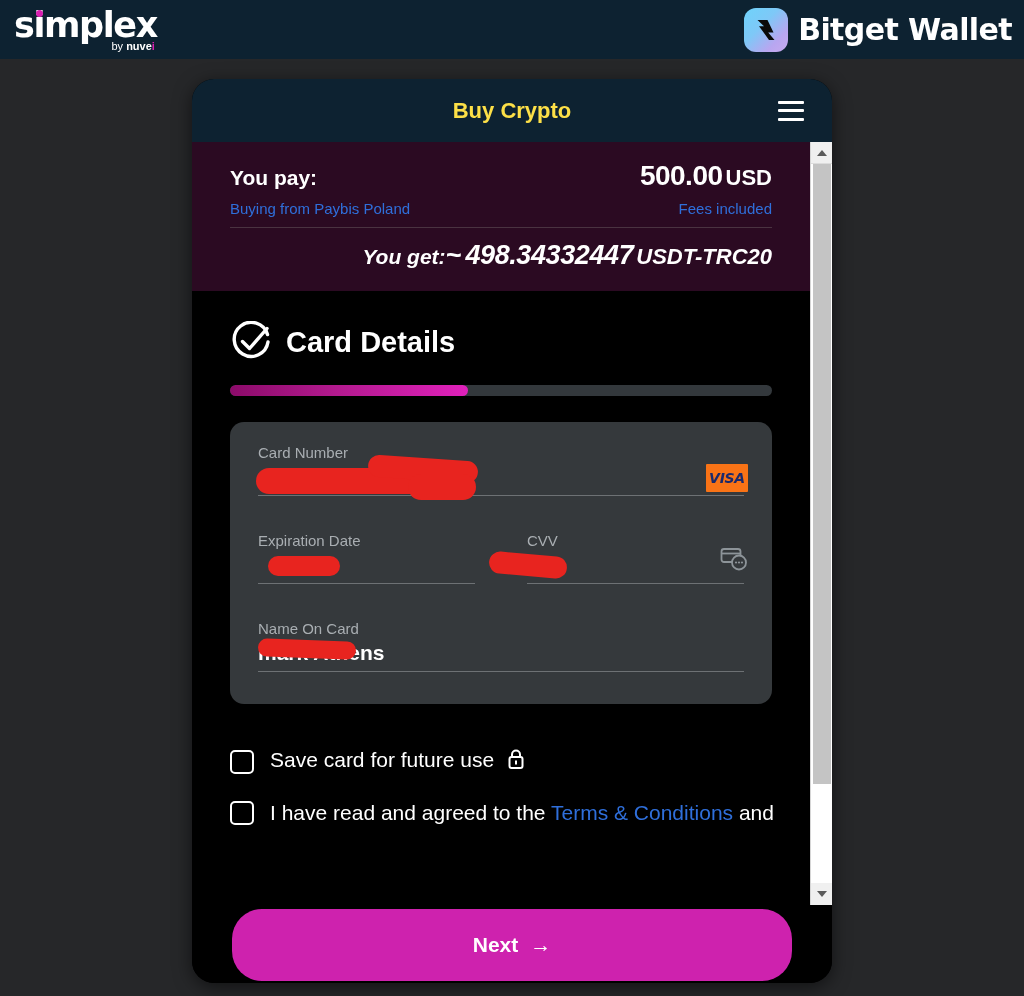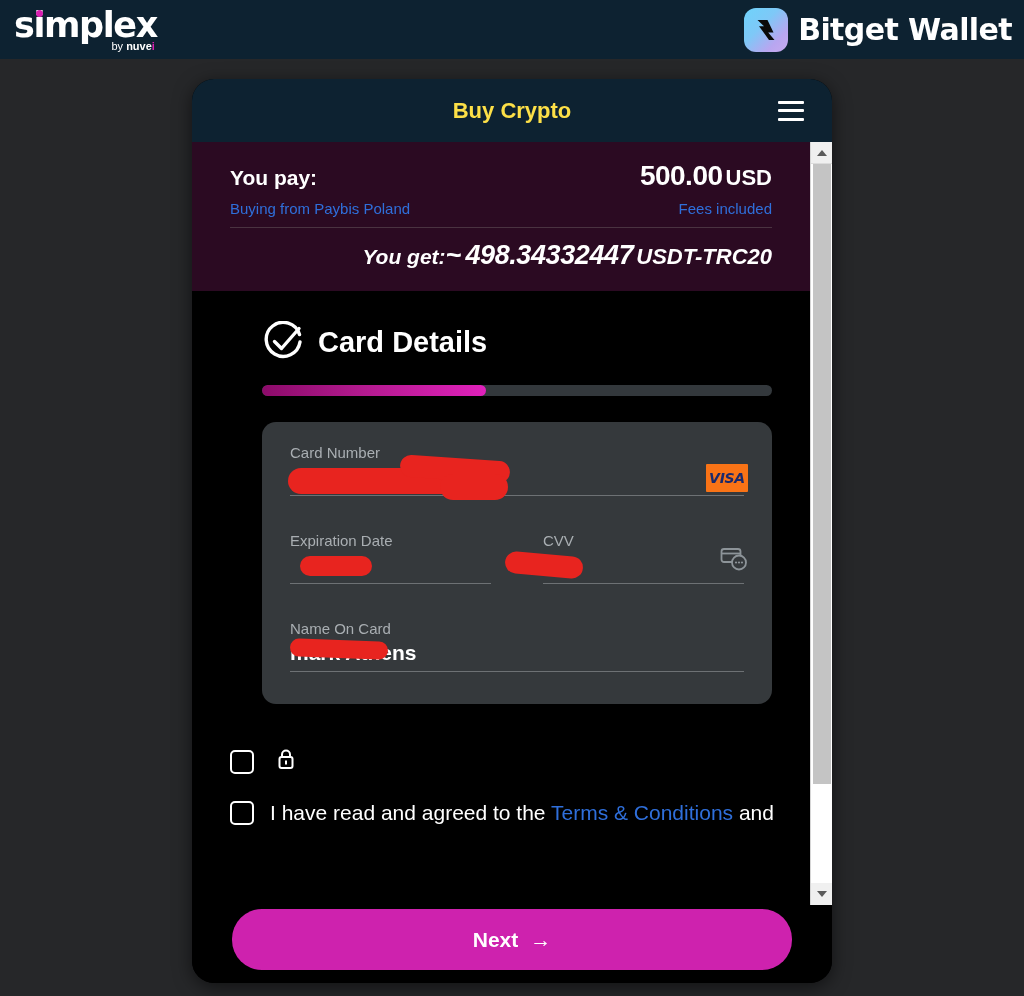--- a/index.html
+++ b/index.html
@@ -89,21 +89,21 @@
   .sum-links {
     display: flex; justify-content: space-between;
     margin-top: 8px; font-size: 15px; color: #2f6fdb;
   }
   .sum-links span { cursor: pointer; }
   .sum-divider { height: 1px; background: #4a3341; margin: 10px 0 12px 0; }
   .sum-get { display: flex; align-items: baseline; justify-content: flex-end; font-style: italic; }
   .sum-get-val { font-size: 27px; font-weight: bold; color: #ffffff; letter-spacing: -0.4px; }
 
   
-  .section { background: #000000; padding: 30px 38px 12px 38px; margin-left: 32px; }
+  .section { background: #000000; padding: 30px 38px 12px 38px; }
   .section-head { display: flex; align-items: center; gap: 14px; }
   .section-title { font-size: 29px; font-weight: bold; color: #ffffff; }
   .progress-track {
     margin-top: 22px; height: 11px; border-radius: 6px; background: #33383c;
     overflow: hidden;
   }
   .progress-fill {
     height: 11px; border-radius: 6px;
     background: linear-gradient(90deg,#8c0b6a 0%,#b31a8f 45%,#e021bb 100%);
   }
@@ -170,21 +170,21 @@
     width: 18px; height: 620px; background: #c4c4c4; cursor: pointer;
   }
   .sb-arrow { width: 0; height: 0; border-left: 5px solid transparent; border-right: 5px solid transparent; }
   .sb-arrow.up { border-bottom: 6px solid #5a5a5a; }
   .sb-arrow.down { border-top: 6px solid #5a5a5a; }
 
   
   .footer { position: absolute; left: 0; bottom: 0; width: 640px; height: 78px; background: #000000; }
   .next-btn {
     position: absolute; left: 40px; top: 4px;
-    width: 560px; height: 61px; border-radius: 30px;
+    width: 560px; height: 72px; border-radius: 30px;
     background: #ce22ae; border: none;
     color: #ffffff; font-size: 21px; font-weight: bold;
     font-family: "Liberation Sans", sans-serif;
     display: flex; align-items: center; justify-content: center; gap: 12px;
     cursor: pointer;
   }
 
   
   .redact {
     position: absolute; background: #e8241f; border-radius: 22px; pointer-events: none;
@@ -310,20 +310,21 @@
             <div class="redact" style="left:0px; top:20px; width:98px; height:18px; transform:rotate(2deg);"></div>
           </div>
 
         </div>
       </div>
 
       <div class="checks">
         <div class="check-row">
           <div class="cbox"></div>
           <div class="check-text">
+            <span>Save card for future use</span>
             <span class="lock-icon">
               <svg width="20" height="22" viewBox="0 0 20 22">
                 <path d="M6 9 V6.5 A4 4 0 0 1 14 6.5 V9" fill="none" stroke="#ffffff" stroke-width="2"></path>
                 <rect x="3.5" y="9" width="13" height="11" rx="2" fill="none" stroke="#ffffff" stroke-width="2"></rect>
                 <line x1="10" y1="12.5" x2="10" y2="16.5" stroke="#ffffff" stroke-width="2"></line>
               </svg>
             </span>
           </div>
         </div>
         <div class="check-row">

